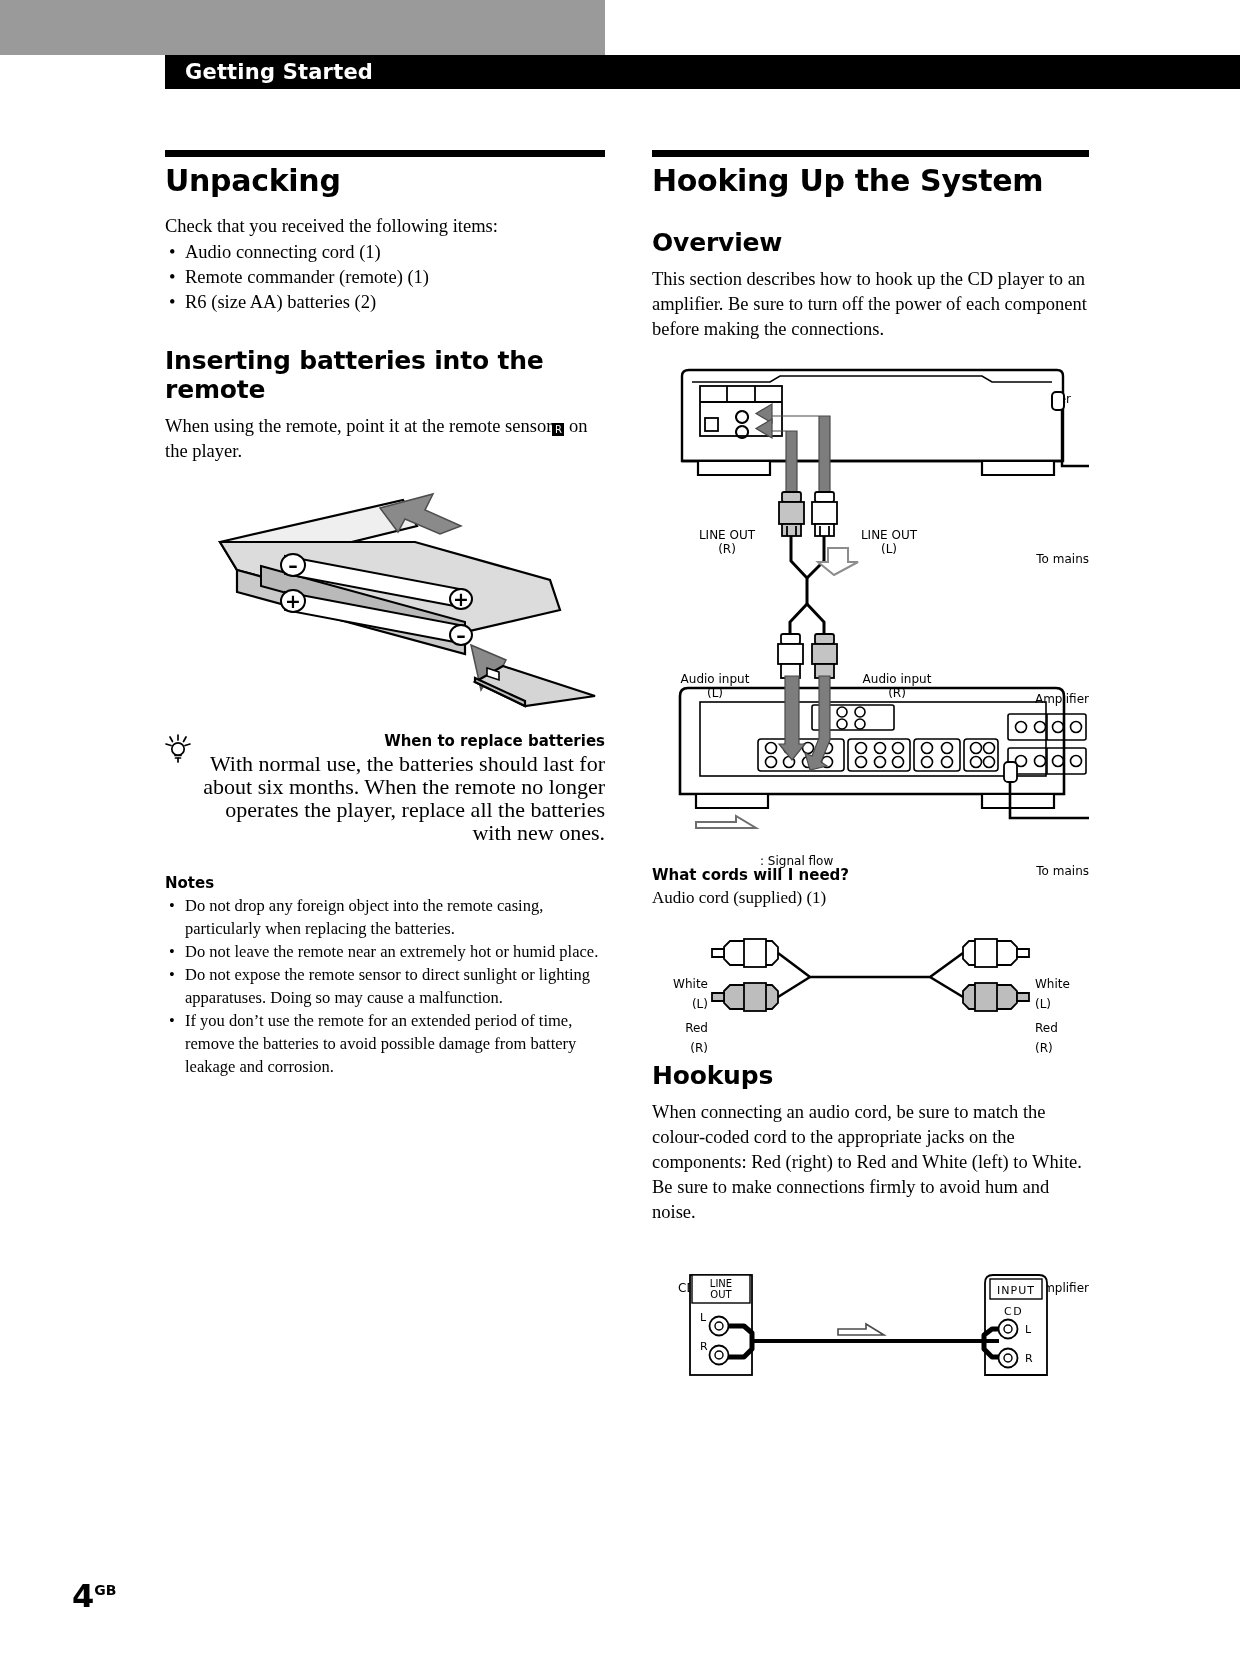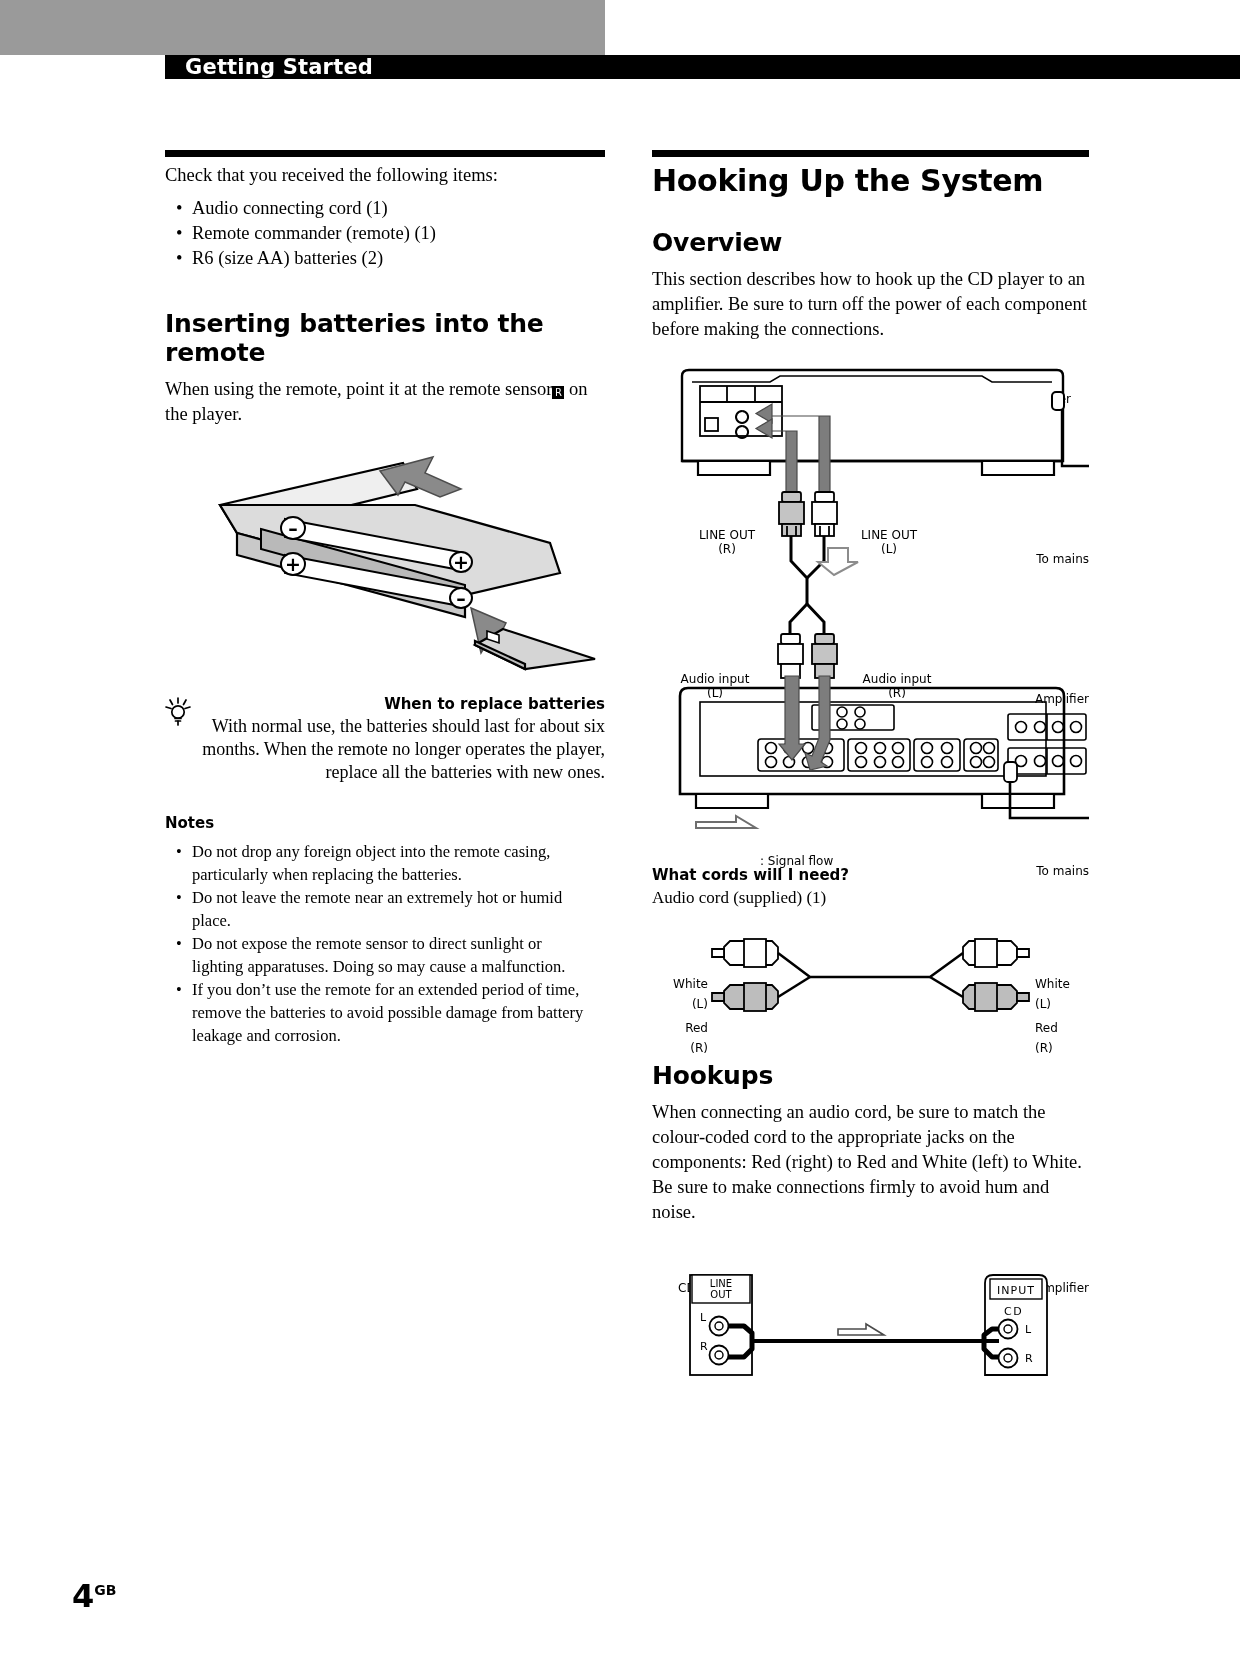--- a/index.html
+++ b/index.html
@@ -11,21 +11,21 @@
     position:relative;
     overflow:hidden;
   }
 
   
   .top-grey {
     position:absolute; left:0; top:0; width:605px; height:55px;
     background:#9a9a9a;
   }
   .chapter-bar {
-    position:absolute; left:165px; top:55px; width:1075px; height:24px;
+    position:absolute; left:165px; top:55px; width:1075px; height:34px;
     background:#000000;
     display:flex; align-items:center;
   }
   .chapter-bar .title {
     color:#ffffff;
     font-family:"DejaVu Sans", sans-serif;
     font-weight:bold;
     font-size:21px;
     letter-spacing:0.2px;
     margin-left:20px;
@@ -55,21 +55,21 @@
     font-family:"DejaVu Sans", sans-serif;
     font-weight:bold;
     font-size:15px;
     margin:0 0 2px 0;
   }
   p.body {
     font-size:18.5px;
     line-height:25px;
     margin:0 0 0 0;
   }
-  ul.bul { list-style:none; margin:8px; padding:0; }
+  ul.bul { list-style:none; margin:1px; padding:0; }
   ul.bul li {
     font-size:18.5px; line-height:25px;
     padding-left:19px; position:relative;
   }
   ul.bul li:before {
     content:"\2022"; position:absolute; left:3px; top:0;
   }
   ul.notes li { font-size:16.5px; line-height:23px; }
   .gap-s  { height:16px; }
   .gap-m  { height:30px; }
@@ -81,21 +81,21 @@
     font-family:"DejaVu Sans", sans-serif;
     font-size:10px; line-height:13px;
     text-align:center;
     vertical-align:-1px;
   }
 
   
   .tip { display:flex; gap:10px; margin-top:4px; }
   .tip .bulb { width:26px; flex:0 0 26px; padding-top:2px;}
   .tip .tiptext { flex:1;text-align:right; }
-  .tip p { font-size:18px; line-height:23px; margin:0; }
+  .tip p { font-size:22px; line-height:23px; margin:0; }
 
   
   .diagram1 { position:relative; width:437px; height:480px; margin-top:14px; }
   .lbl {
     position:absolute;
     font-family:"DejaVu Sans", sans-serif;
     font-weight:normal; font-size:12px;
     white-space:nowrap;
     margin-top:36px;
   }
@@ -118,20 +118,21 @@
 <body>
 
 <div class="top-grey"></div>
 <div class="chapter-bar">
   <span class="title">Getting Started</span>
 </div>
 
 <div class="col-left">
 
   <div class="rule"></div>
+  <h1 class="sec">Unpacking</h1>
 
   <p class="body">Check that you received the following items:</p>
   <ul class="bul">
     <li>Audio connecting cord (1)</li>
     <li>Remote commander (remote) (1)</li>
     <li>R6 (size AA) batteries (2)</li>
   </ul>
 
   <div class="gap-m"></div>
 

